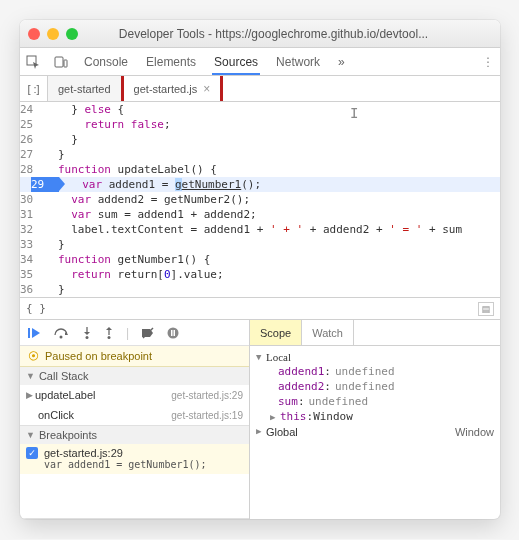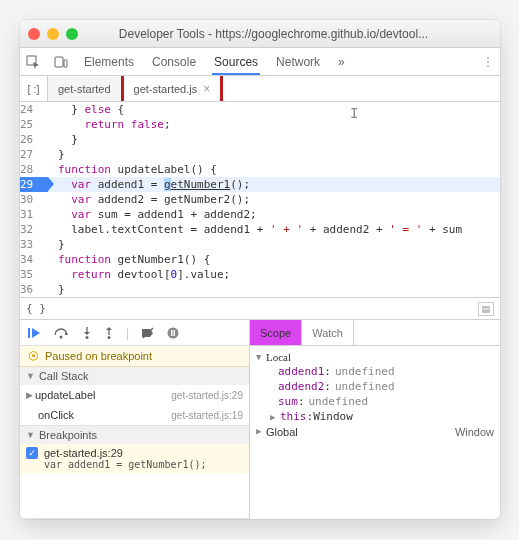--- a/index.html
+++ b/index.html
@@ -17,21 +17,21 @@
 .dots { margin-left: auto; color: #888; }
 .filetabs { height: 26px; border-bottom: 1px solid #d0d0d0; display: flex; align-items: stretch; }
 .ftbtn { width: 28px; display: flex; align-items: center; justify-content: center; border-right: 1px solid #d0d0d0; color: #666; font-size: 11px; }
 .ft { padding: 0 10px; display: flex; align-items: center; gap: 6px; border-right: 3px solid #b91c1c; background: #f5f5f5; color: #555; font-size: 11px; cursor: pointer; }
 .ft.active { background: #fff; }
 .ftx { color: #999; font-size: 12px; }
 .code { font-family: Menlo, Consolas, monospace; font-size: 11px; line-height: 15px; position: relative; }
 .gutter { width: 28px; text-align: left; color: #888; padding-right: 6px; user-select: none; }
 .line { display: flex; }
 .linehl { background: #e8f0fe; }
-.bpnum { background: #4285f4; color: #fff; position: relative; }
+.bpnum { background: #4285f4; color: #fff; position: relative; margin-left: 11px; }
 .bpnum::after { content:''; position:absolute; right:-6px; top:0; border-top:7.5px solid transparent; border-bottom:7.5px solid transparent; border-left:6px solid #4285f4; }
 .src { flex: 1; white-space: pre; padding-left: 10px; }
 .kw { color: #aa0d91; } .num { color: #1c00cf; } .str { color: #c41a16; }
 .sel { background: #b3d7ff; }
 .cursor { position: absolute; left: 330px; top: 4px; color: #888; font-size: 14px; }
 .statusbar { height: 22px; border-top: 1px solid #d0d0d0; display: flex; align-items: center; padding: 0 6px; color: #666; font-size: 11px; gap: 8px; }
 .braces { font-family: Menlo, monospace; }
 .toend { margin-left: auto; color: #888; border:1px solid #ccc; width:16px; height:14px; display:flex; align-items:center; justify-content:center; font-size:9px; }
 .dbg { border-top: 1px solid #d0d0d0; display: flex; height: 200px; }
 .dbgleft { width: 230px; border-right: 1px solid #d0d0d0; display: flex; flex-direction: column; }
@@ -45,21 +45,21 @@
 .tri { font-size: 9px; color: #888; }
 .row { padding: 4px 6px 4px 18px; display: flex; align-items: center; font-size: 11px; }
 .rowname { flex: 1; }
 .rowloc { color: #999; font-size: 10px; }
 .bprow { padding: 3px 6px 0 6px; font-size: 11px; display: flex; align-items: center; gap: 6px; }
 .bpcode { padding: 0 6px 4px 24px; font-family: Menlo, monospace; font-size: 10px; color: #555; background: #fffbe6; }
 .bparea { background: #fffbe6; }
 .chk { width: 12px; height: 12px; background: #4285f4; border-radius: 2px; display: inline-flex; align-items: center; justify-content: center; color: #fff; font-size: 9px; }
 .scopetabs { height: 26px; display: flex; align-items: stretch; border-bottom: 1px solid #d0d0d0; }
 .stab { padding: 0 10px; display: flex; align-items: center; font-size: 11px; color: #777; border-right: 1px solid #d0d0d0; cursor: pointer; }
-.stab.active { color: #333; background: #d946ef; }
+.stab.active { color: #333; background: #fef9c3; }
 .scopebody { flex: 1; padding: 4px 6px; font-size: 11px; font-family: Menlo, monospace; overflow: auto; }
 .scoperow { display: flex; align-items: center; padding: 1px 0; }
 .expand { width: 10px; color: #888; font-size: 9px; }
 .vname { color: #881391; }
 .vval { color: #888; margin-left: 4px; }
 .global { display: flex; padding: 2px 0; }
 .globval { margin-left: auto; color: #666; font-family: -apple-system, Arial; }
 svg { display: block; }
 </style>
 </head>
@@ -79,22 +79,22 @@
           <rect x="1" y="1" width="9" height="9" fill="none" stroke="#666"></rect>
           <path d="M7 7 L13 10 L10 11 L9 14 Z" fill="#666"></path>
         </svg>
       </div>
     <div class="tbicon">
         <svg width="14" height="14" viewBox="0 0 14 14">
           <rect x="1" y="2" width="8" height="10" rx="1" fill="none" stroke="#666"></rect>
           <rect x="10" y="5" width="3" height="7" rx="0.5" fill="none" stroke="#666"></rect>
         </svg>
       </div>
+    <div class="tab">Console</div>
     <div class="tab">Elements</div>
-    <div class="tab">Console</div>
     <div class="tab active">Sources</div>
     <div class="tab">Network</div>
     <div class="more">»</div>
     <div class="dots">⋮</div>
   </div>
 
   <div class="filetabs">
     <div class="ftbtn">[ :]</div>
     <div class="ft">
         <span>get-started</span>
@@ -147,21 +147,21 @@
         <div class="line">
           <div class="gutter">33</div>
           <div class="src"><span>}</span></div>
         </div>
         <div class="line">
           <div class="gutter">34</div>
           <div class="src"><span class="kw">function </span><span>getNumber1</span><span>() {</span></div>
         </div>
         <div class="line">
           <div class="gutter">35</div>
-          <div class="src">  <span class="kw">return </span><span>devtool[</span><span class="num">0</span><span>].value;</span></div>
+          <div class="src">  <span class="kw">return </span><span>return[</span><span class="num">0</span><span>].value;</span></div>
         </div>
         <div class="line">
           <div class="gutter">36</div>
           <div class="src"><span>}</span></div>
         </div>
       </div>
   </div>
 
   <div class="statusbar">
     <span class="braces">{ }</span>

